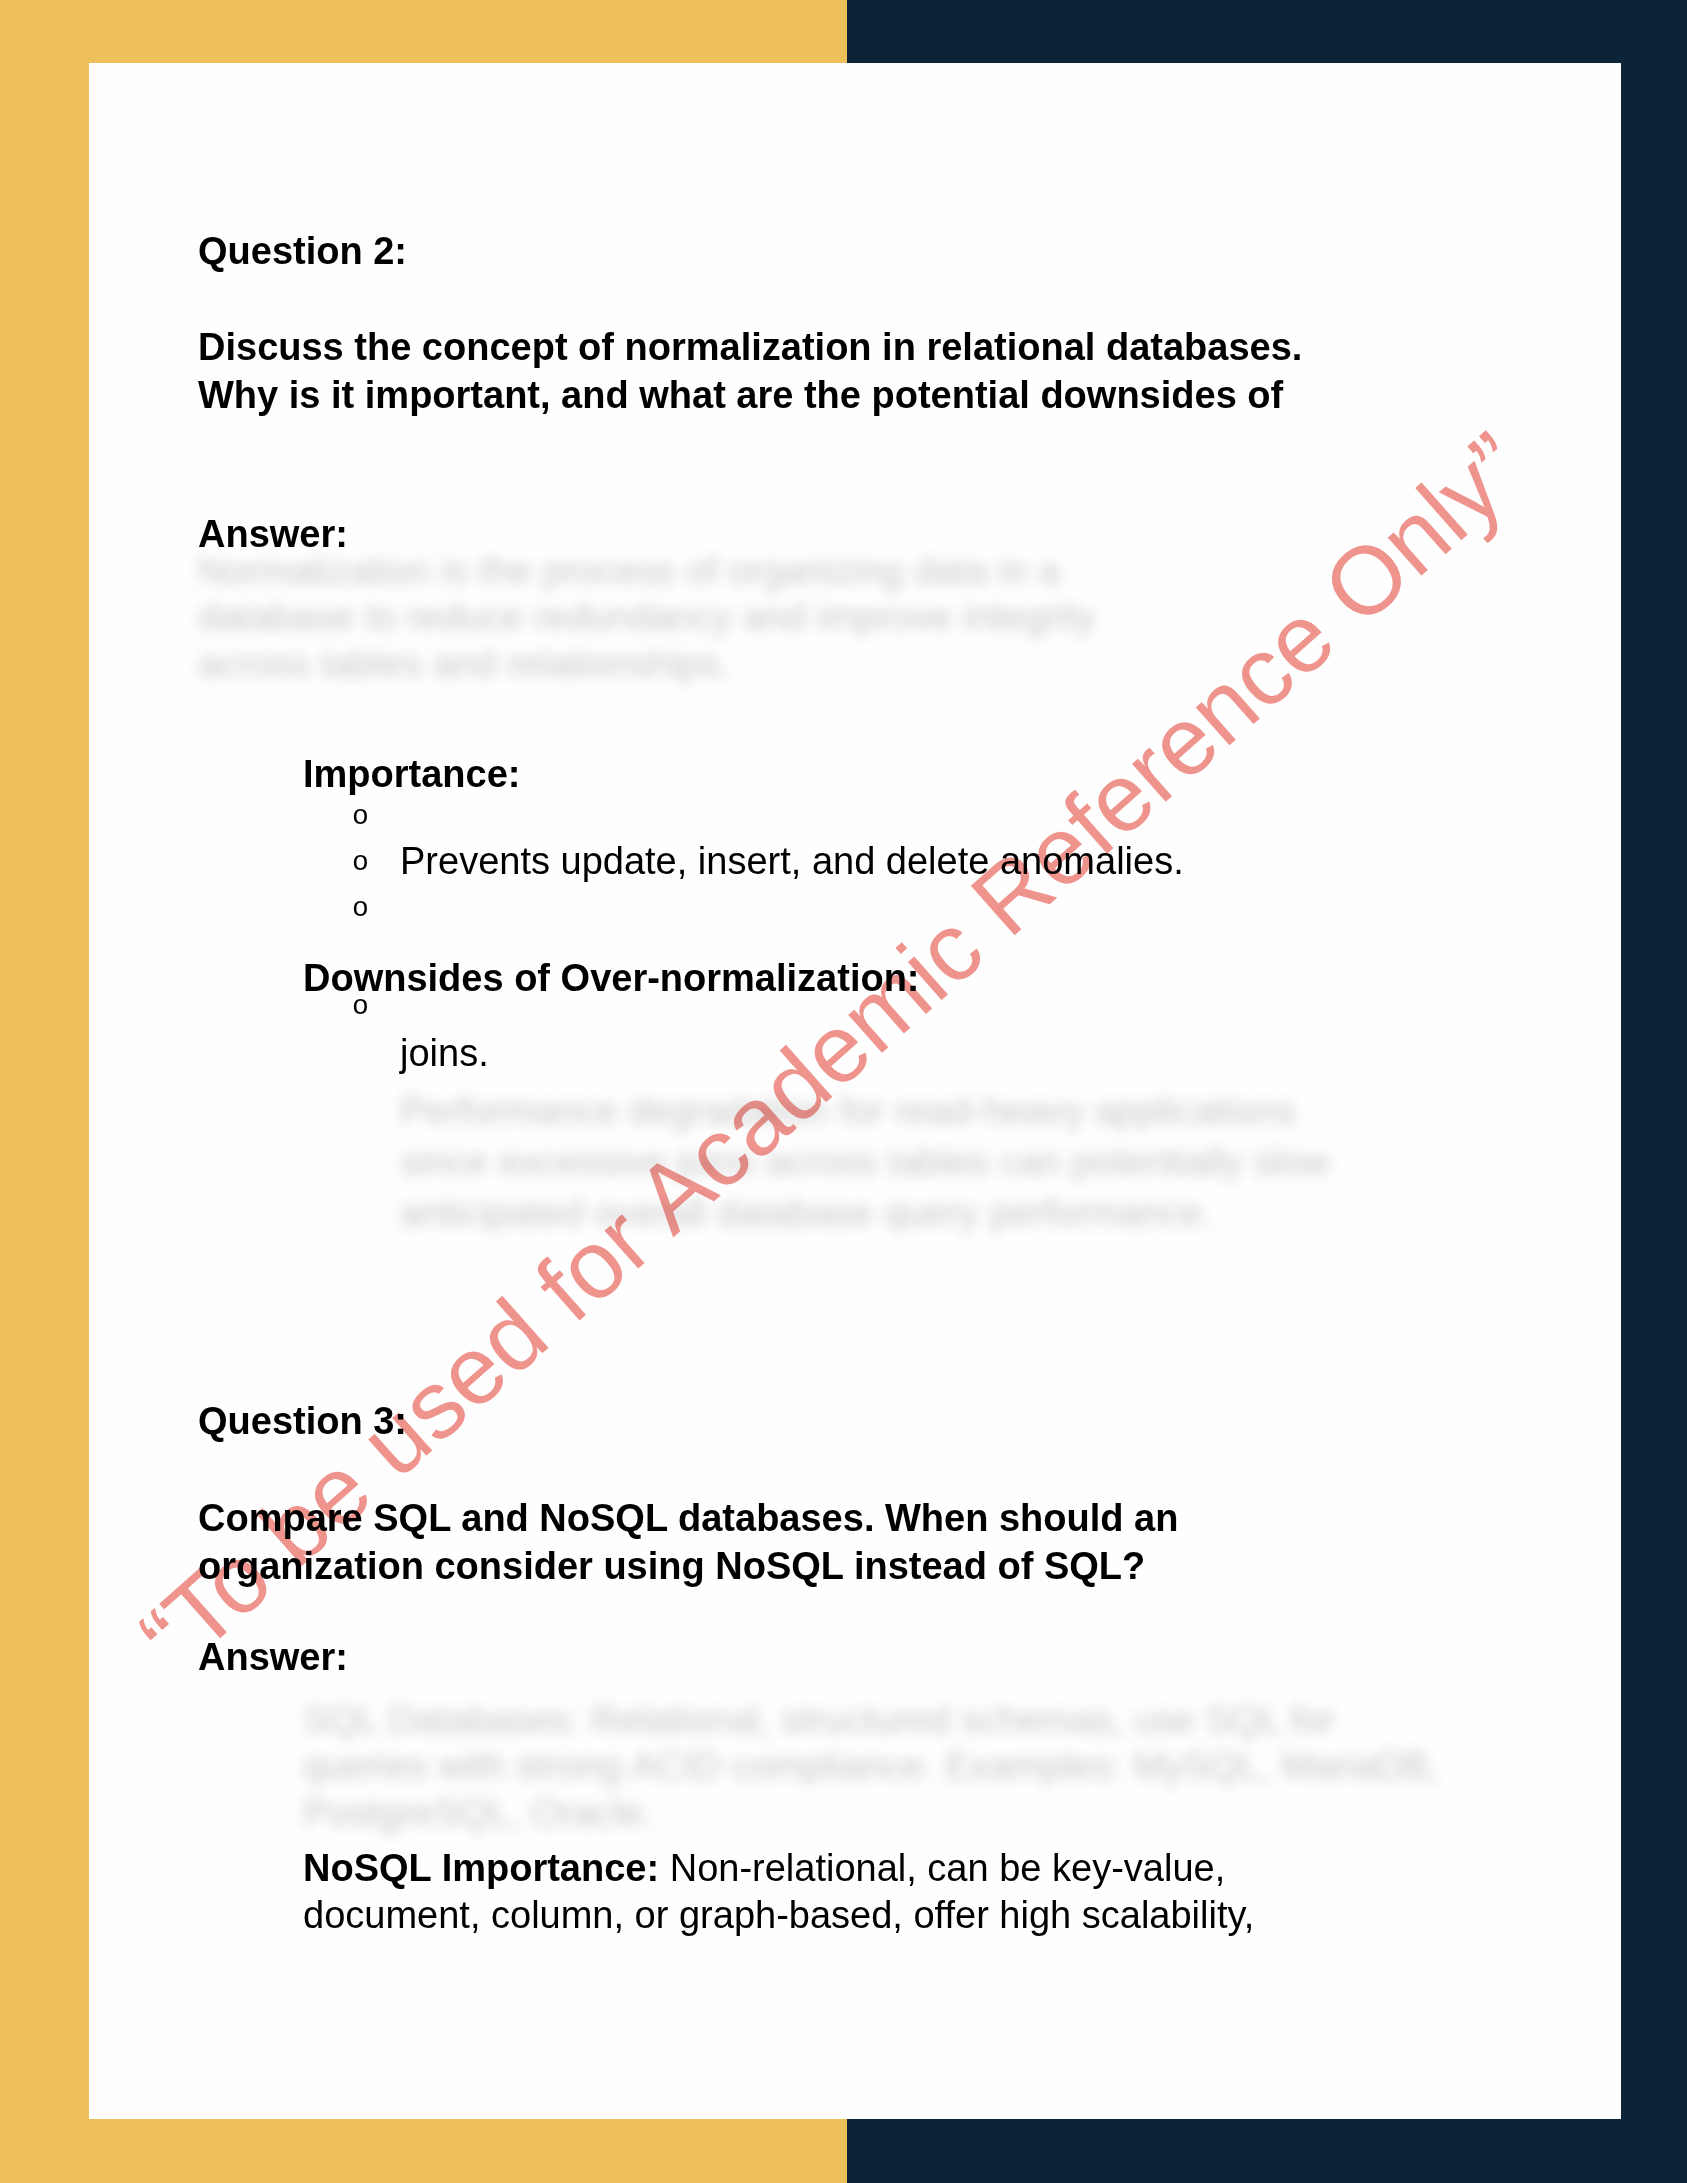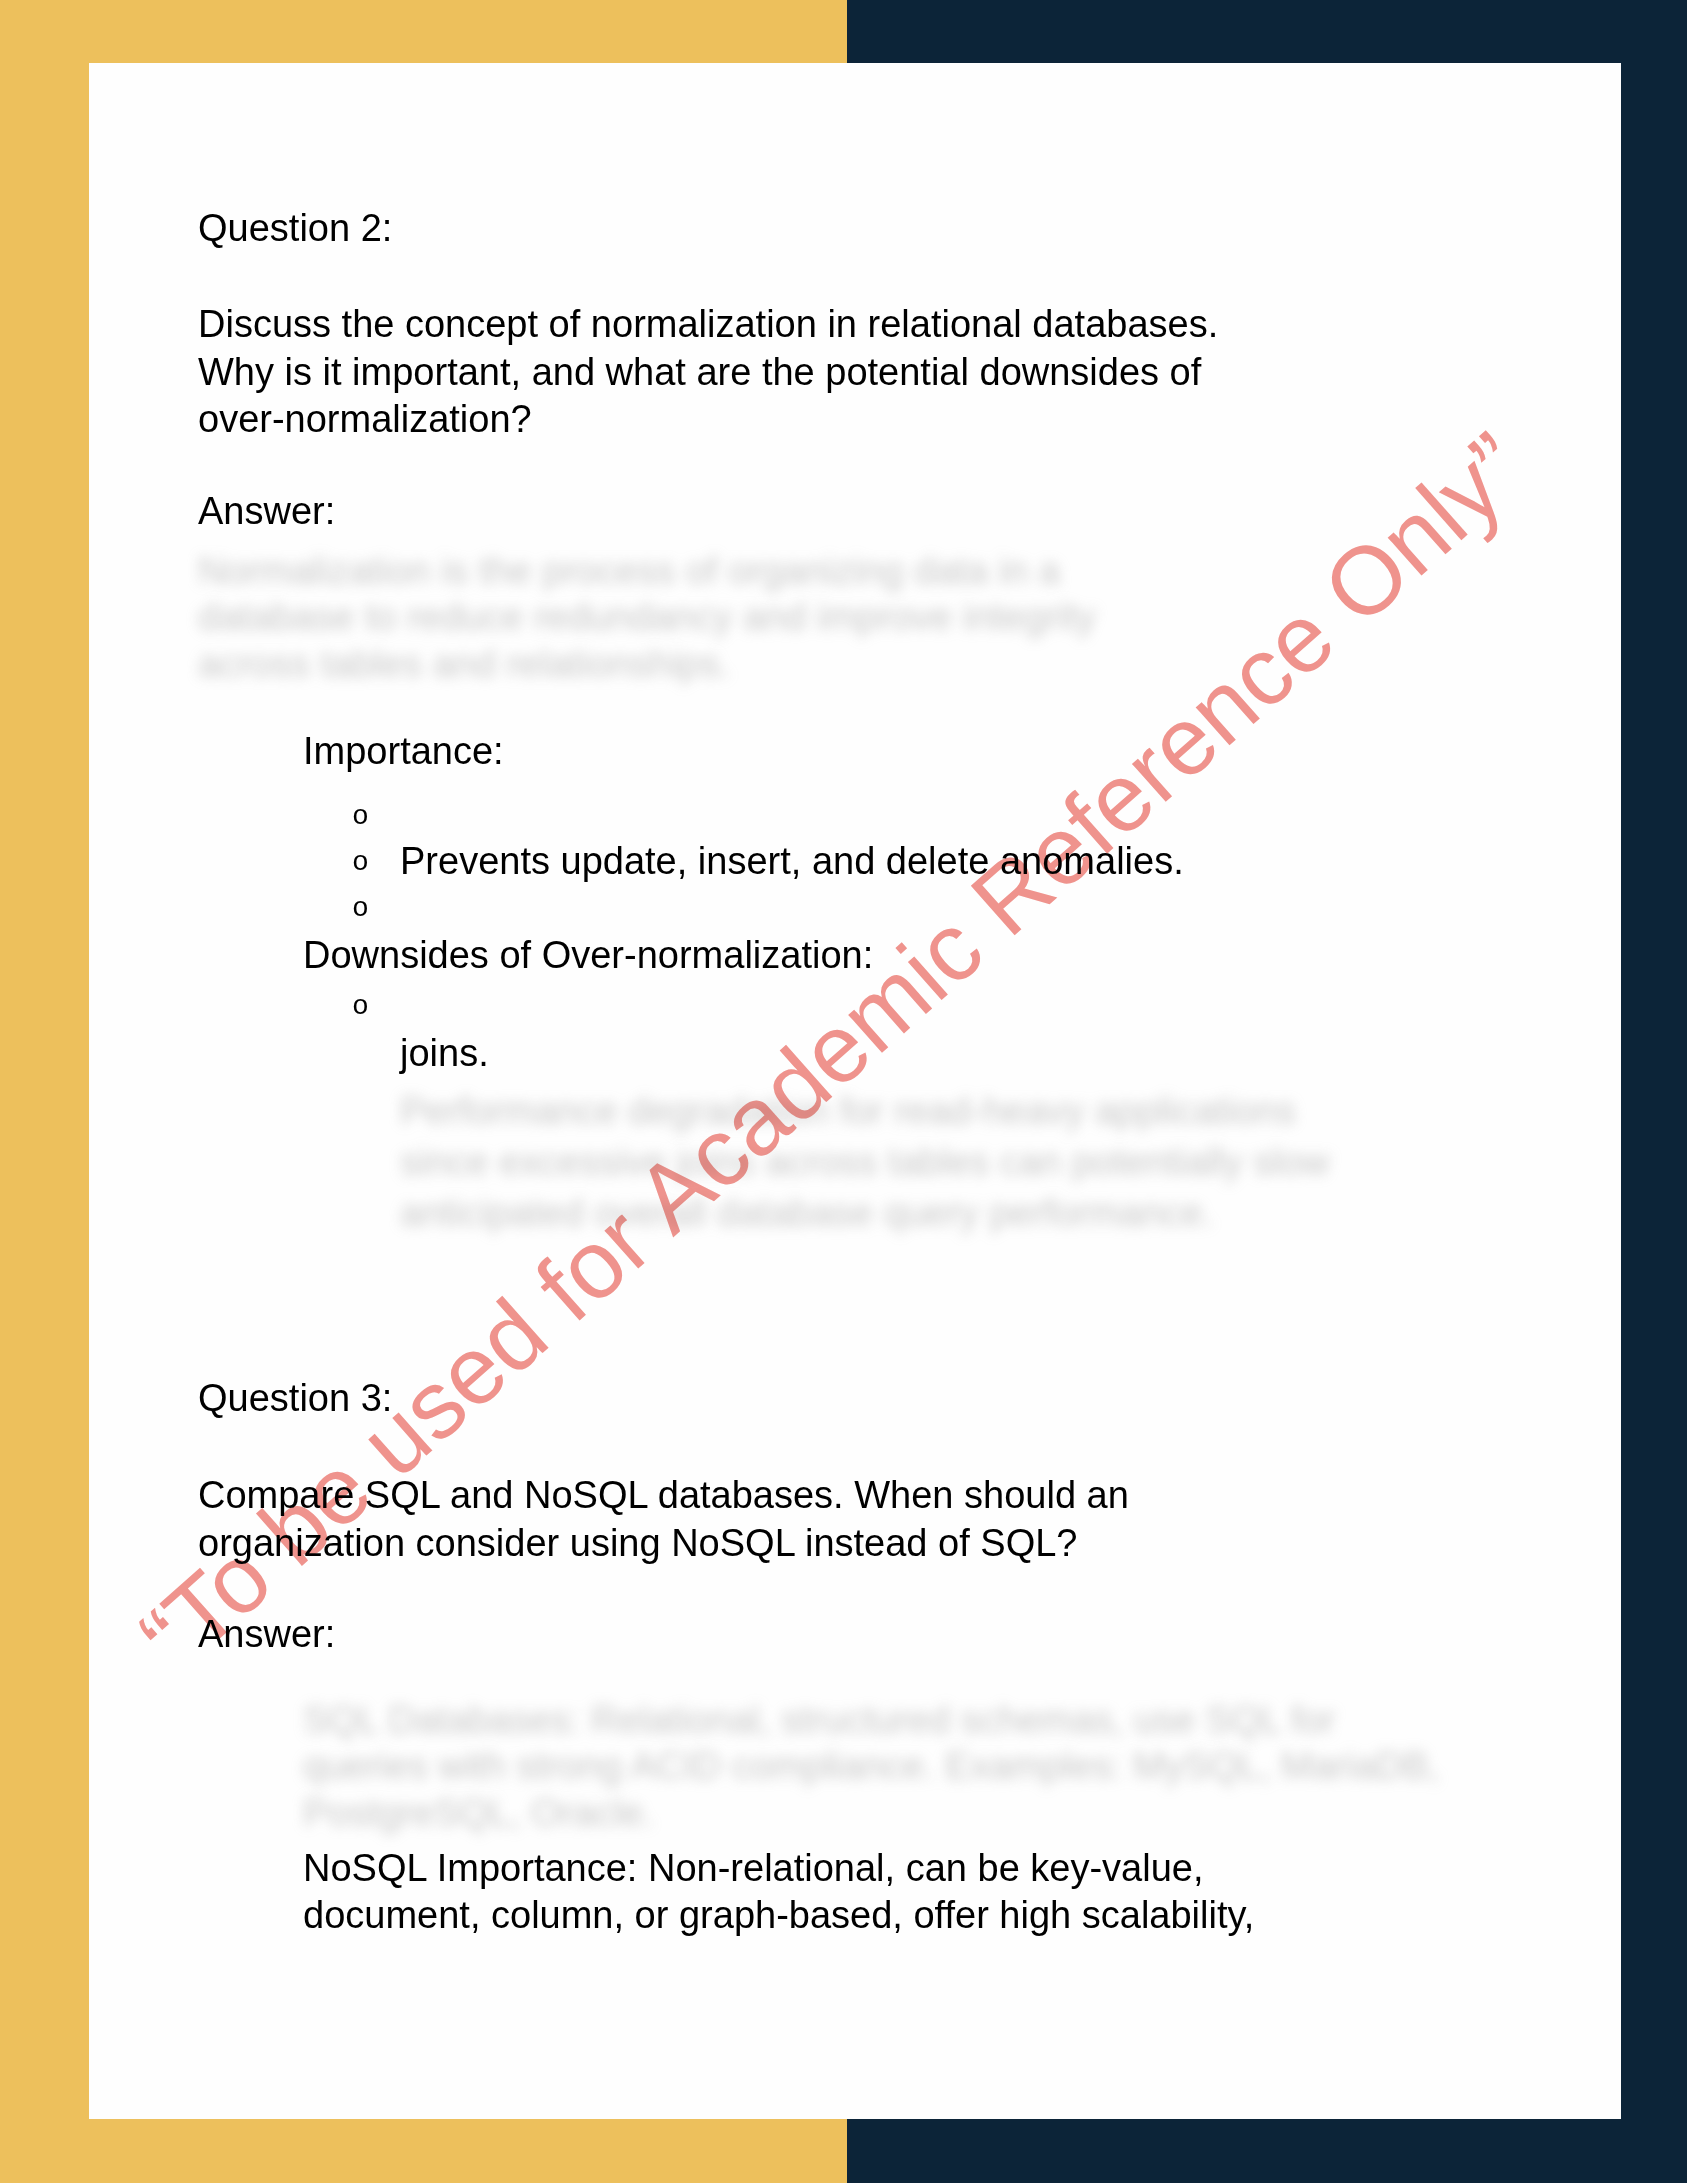--- a/index.html
+++ b/index.html
@@ -12,21 +12,21 @@
   .bg-yellow { position:absolute; left:0; top:0; width:847px; height:2183px; background:#edc05c; }
   .bg-navy   { position:absolute; left:847px; top:0; width:840px; height:2183px; background:#0c2438; }
   .page {
     position:absolute; left:89px; top:63px; width:1532px; height:2056px;
     background:#fefefe; overflow:hidden;
   }
   .line {
     position:absolute; white-space:nowrap;
     font-size:38px; line-height:46px; color:#000000;
   }
-  .bold { font-weight:400; }
+  .bold { font-weight:700;margin-top:23px; }
   .indent-0 { left:109px; }
   .indent-1 { left:214px; }
   .indent-2 { left:311px; }
   .blurline {
     color:#9b9b9b; filter:blur(6.6px); opacity:0.55;
   }
   .marker {
     position:absolute; left:263px; white-space:nowrap;
     font-size:28px; line-height:28px; color:#000000;
     font-family:"Liberation Mono","DejaVu Sans Mono",monospace;
@@ -47,21 +47,20 @@
 
 <div class="bg-yellow"></div>
 <div class="bg-navy"></div>
 
 <div class="page">
 
   <div class="line bold indent-0" style="top:142px">Question 2:</div>
 
   <div class="line bold indent-0" style="top:238px">Discuss the concept of normalization in relational databases.</div>
   <div class="line bold indent-0" style="top:286px">Why is it important, and what are the potential downsides of</div>
-  <div class="line bold indent-0" style="top:333px">over-normalization?</div>
 
   <div class="line bold indent-0" style="top:425px">Answer:</div>
 
   <div class="line blurline indent-0" style="top:485px">Normalization is the process of organizing data in a</div>
   <div class="line blurline indent-0" style="top:531px">database to reduce redundancy and improve integrity</div>
   <div class="line blurline indent-0" style="top:578px">across tables and relationships.</div>
 
   <div class="line bold indent-1" style="top:665px">Importance:</div>
 
   <div class="marker" style="top:740px">o</div>

